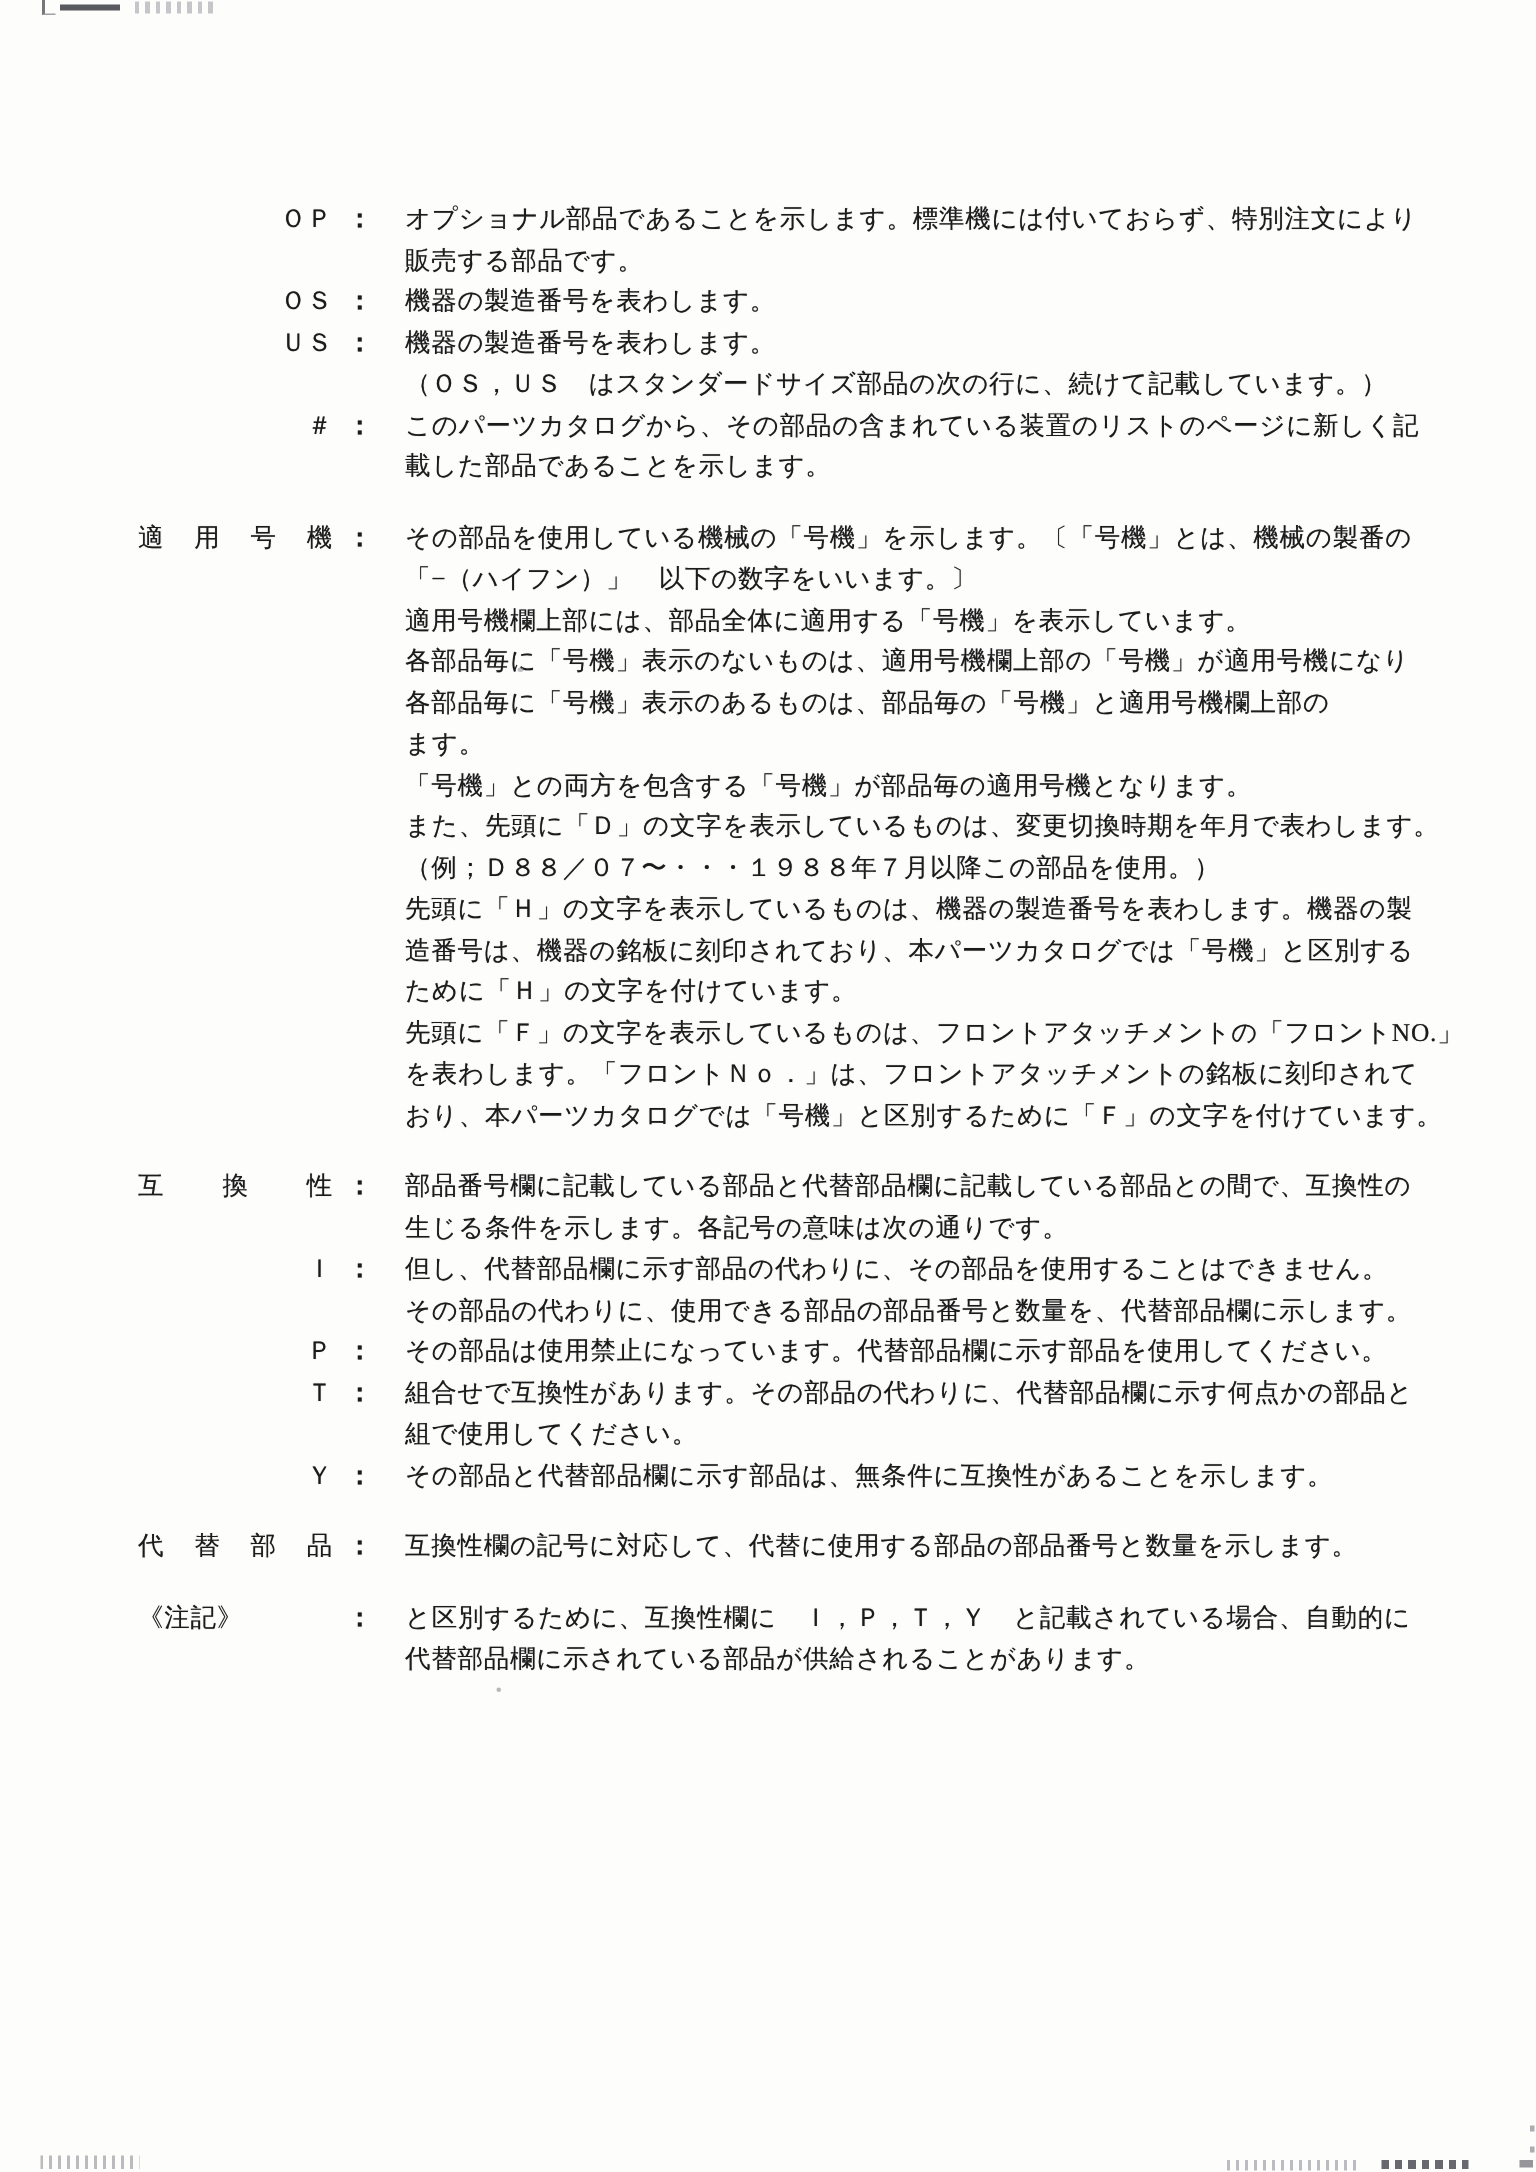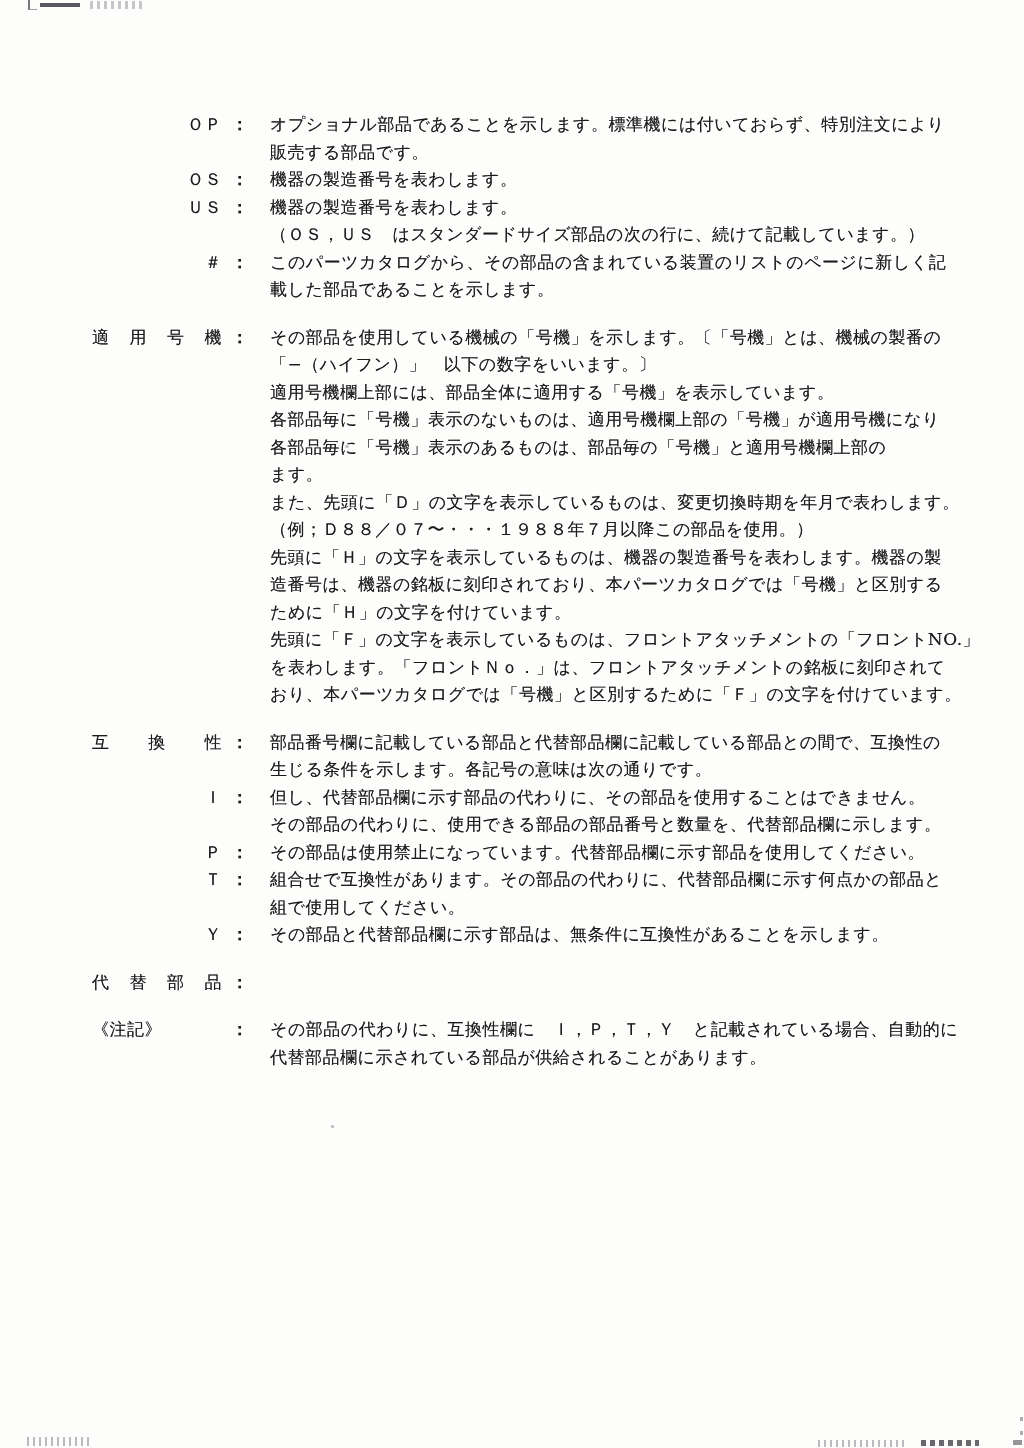--- a/index.html
+++ b/index.html
@@ -10,22 +10,23 @@
   }
   .page{
     position:relative;
     width:1024px;height:1448px;
     overflow:hidden;
     background:#fdfdfc;
     color:#1b1b1b;
   }
   .content{
     position:absolute;
-    top:111px;left:0;
+    top:132px;left:0;
     width:948px;
+    font-family:Liberation Serif, serif;
   }
   .block{margin:0 0 20px 0;}
   .entry{display:flex;align-items:flex-start;}
   .cell{
     font-size:17px;
     line-height:27.5px;
     letter-spacing:0.5px;
     text-shadow:0 0 0.5px rgba(20,20,25,0.55);
   }
   .cell.label{
@@ -124,20 +125,21 @@
         <div class="entry">
           <div class="cell label main">適 用 号 機</div>
           <div class="cell colon">：</div>
           <div class="cell body">
             <div class="line">その部品を使用している機械の「号機」を示します。〔「号機」とは、機械の製番の</div>
             <div class="line">「−（ハイフン）」　以下の数字をいいます。〕</div>
             <div class="line">適用号機欄上部には、部品全体に適用する「号機」を表示しています。</div>
             <div class="line">各部品毎に「号機」表示のないものは、適用号機欄上部の「号機」が適用号機になり</div>
             <div class="line">各部品毎に「号機」表示のあるものは、部品毎の「号機」と適用号機欄上部の</div>
             <div class="line">ます。</div>
+            <div class="line">「号機」との両方を包含する「号機」が部品毎の適用号機となります。</div>
             <div class="line">また、先頭に「Ｄ」の文字を表示しているものは、変更切換時期を年月で表わします。</div>
             <div class="line">（例；Ｄ８８／０７〜・・・１９８８年７月以降この部品を使用。）</div>
             <div class="line">先頭に「Ｈ」の文字を表示しているものは、機器の製造番号を表わします。機器の製</div>
             <div class="line">造番号は、機器の銘板に刻印されており、本パーツカタログでは「号機」と区別する</div>
             <div class="line">ために「Ｈ」の文字を付けています。</div>
             <div class="line">先頭に「Ｆ」の文字を表示しているものは、フロントアタッチメントの「フロントNO.」</div>
             <div class="line">を表わします。「フロントＮｏ．」は、フロントアタッチメントの銘板に刻印されて</div>
             <div class="line">おり、本パーツカタログでは「号機」と区別するために「Ｆ」の文字を付けています。</div>
           </div>
         </div>
@@ -179,28 +181,31 @@
           <div class="cell colon">：</div>
           <div class="cell body">
             <div class="line">その部品と代替部品欄に示す部品は、無条件に互換性があることを示します。</div>
           </div>
         </div>
       </section>
       <section class="block">
         <div class="entry">
           <div class="cell label main">代 替 部 品</div>
           <div class="cell colon">：</div>
+          <div class="cell body">
+            <div class="line">互換性欄の記号に対応して、代替に使用する部品の部品番号と数量を示します。</div>
+          </div>
         </div>
       </section>
       <section class="block">
         <div class="entry">
           <div class="cell label note">《注記》</div>
           <div class="cell colon">：</div>
           <div class="cell body">
-            <div class="line">その部品の代わりに、互換性欄に　Ｉ，Ｐ，Ｔ，Ｙ　と記載されている場合、自動的に</div>
+            <div class="line">と区別するために、互換性欄に　Ｉ，Ｐ，Ｔ，Ｙ　と記載されている場合、自動的に</div>
             <div class="line">代替部品欄に示されている部品が供給されることがあります。</div>
           </div>
         </div>
       </section>
     </main>
 
   <div class="artifact a-dot1"></div>
   <div class="artifact a-dot2"></div>
   <div class="artifact a-bottom-left"></div>
   <div class="artifact a-bottom-right1"></div>

